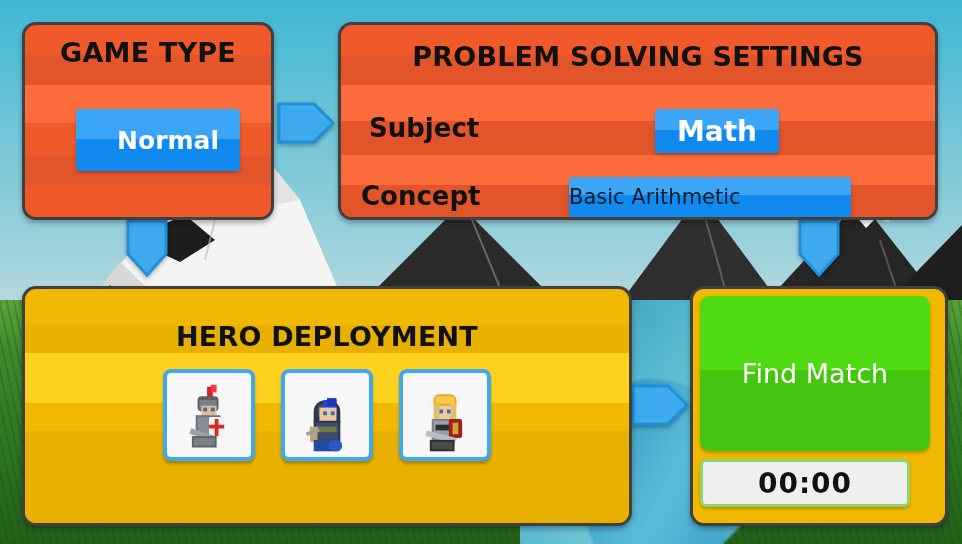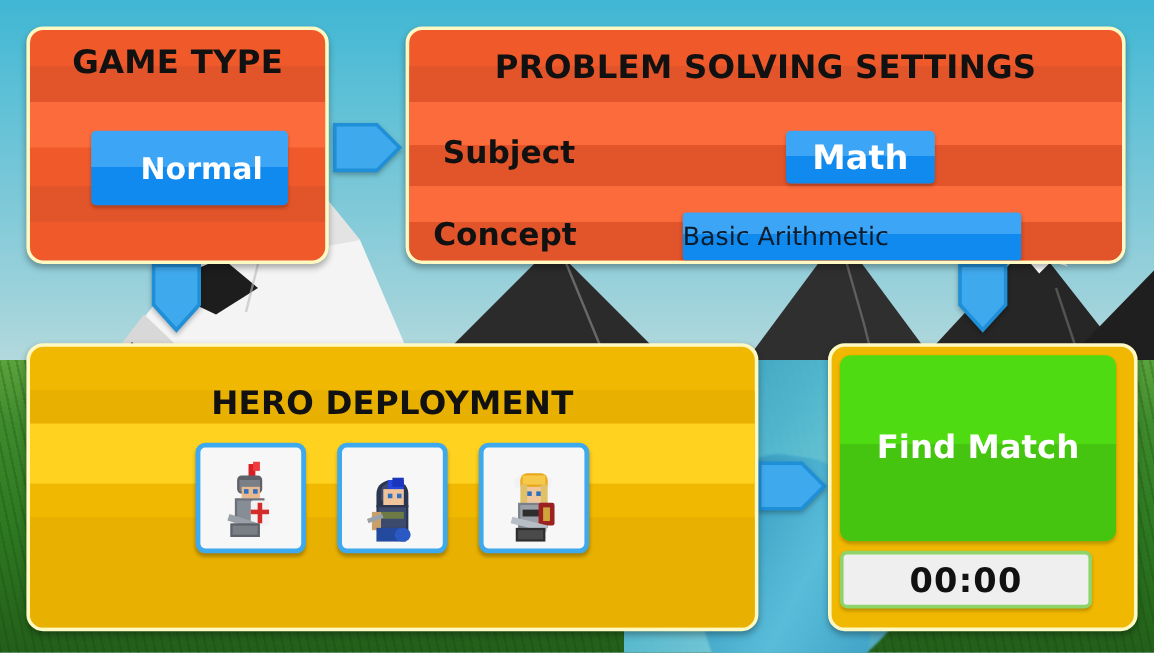--- a/index.html
+++ b/index.html
@@ -41,21 +41,21 @@
     position:absolute;left:60px;top:80px;width:150px;height:220px;
     background:linear-gradient(110deg,#2c8fb8 0%, #59bdd9 55%, #3a9dc4 100%);
     border-radius:45% 55% 30% 70%;
     transform:rotate(8deg);filter:blur(1px);
   }
   .mtn-svg{position:absolute;left:0;top:0;}
 
   
   .panel{
     position:absolute;border-radius:14px;
-    border:3px solid #fef9c3;
+    border:3px solid #404040;
     box-shadow:0 3px 5px rgba(0,0,0,.30);
     overflow:hidden;
   }
   .panel-orange{background:#f05a2a;}
   .panel-orange .band-a{background:#fb6b3b;}
   .panel-orange .band-b{background:#e2542a;}
   .panel-yellow{background:#f0b800;}
   .panel-yellow .band-a{background:#ffd21f;}
   .panel-yellow .band-b{background:#e8b000;}
 
@@ -111,21 +111,21 @@
     display:flex;align-items:flex-end;justify-content:center;
   }
 
   
   #panel-find{left:690px;top:286px;width:252px;height:234px;background:#f0b800;}
   #btn-find-match{
     position:absolute;left:7px;top:7px;width:230px;height:155px;border-radius:9px;
     background:linear-gradient(180deg,#4fdb12 0%,#4fdb12 48%,#45c410 48%,#45c410 100%);
     box-shadow:0 2px 3px rgba(0,0,0,.22);
     display:flex;align-items:center;justify-content:center;
-    color:#ffffff;font-weight:bold;font-size:27px;
+    color:#ffffff;font-weight:normal;font-size:27px;
   }
   #timer-box{
     position:absolute;left:7px;top:170px;width:210px;height:48px;border-radius:6px;
     background:#efefef;border:3px solid #8fd46b;
     box-shadow:0 2px 3px rgba(0,0,0,.22);
     display:flex;align-items:center;justify-content:center;
     color:#111;font-weight:bold;font-size:28px;letter-spacing:1px;
     box-sizing:border-box;
   }
 

